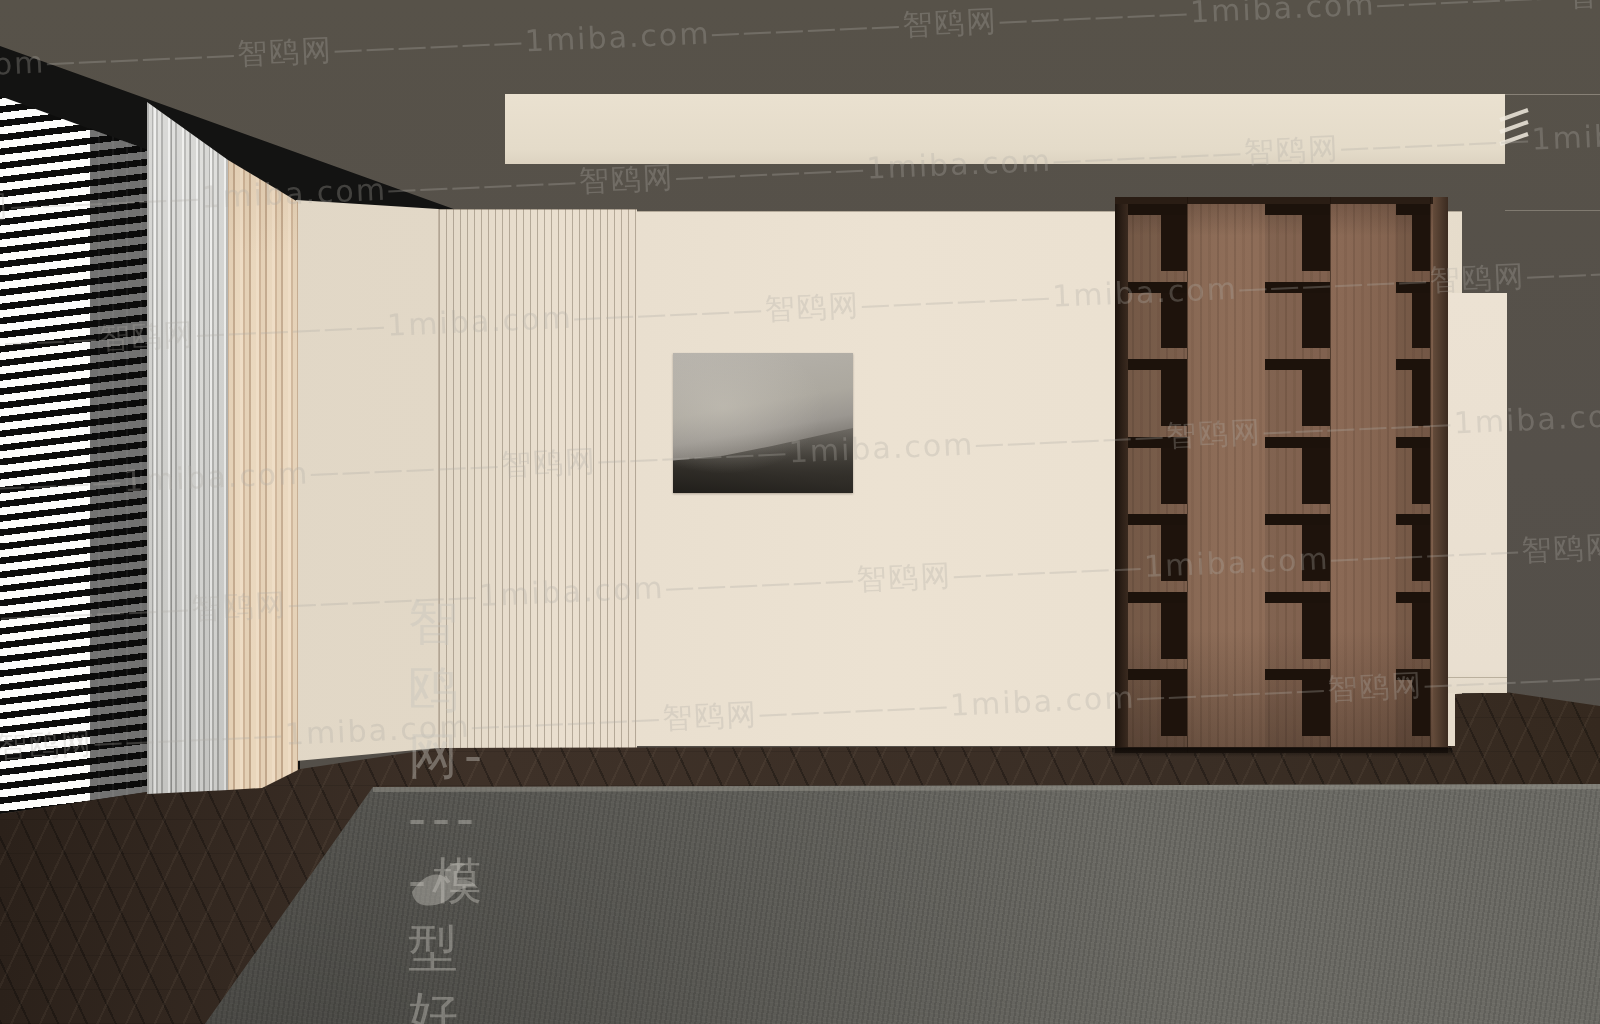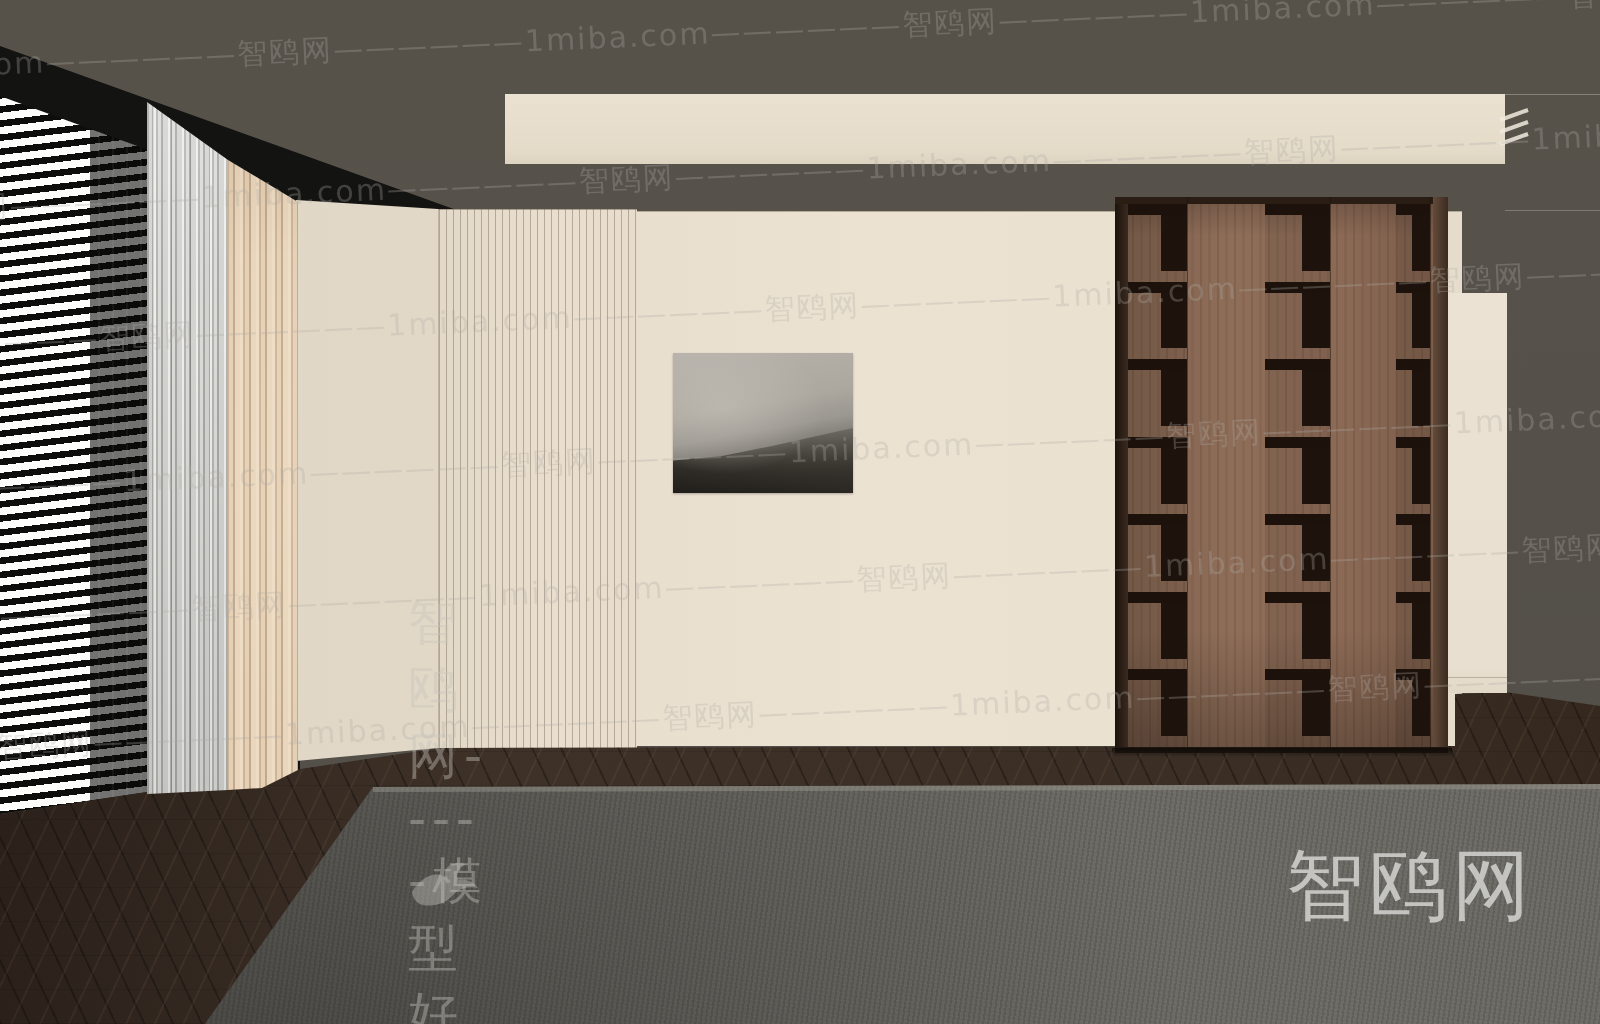--- a/index.html
+++ b/index.html
@@ -265,14 +265,13 @@
     </div>
 
 
   <div class="wm-bottom">
     <svg width="74" height="56" viewBox="0 0 74 56">
       <path d="M4 34 C14 18 28 12 38 20 C34 10 44 2 58 6 C50 10 48 16 50 22 C58 20 66 24 70 30 C60 28 52 30 46 36 C38 46 24 50 12 46 C8 44 5 40 4 34 Z" fill="rgba(198,196,189,.42)"></path>
     </svg>
     <span class="txt">智鸥网-----模型好又多</span>
   </div>
 
-  <div class="wm-brand">智鸥网</div>
 </div>
 
 </body></html>

